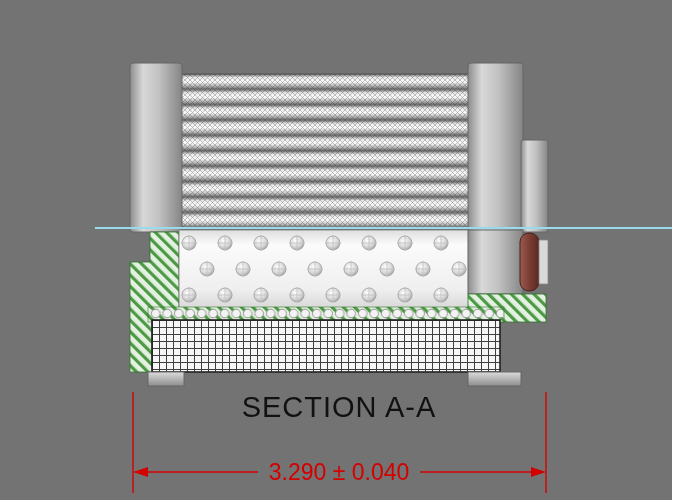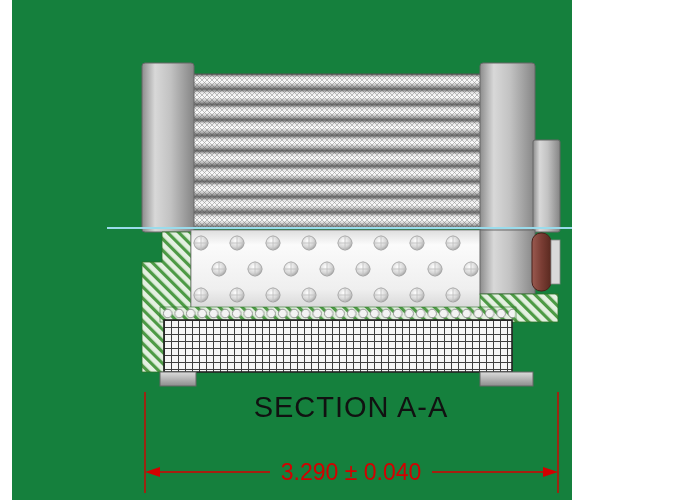--- a/index.html
+++ b/index.html
@@ -3,25 +3,24 @@
 <meta charset="utf-8">
 <style>
   html, body {
     margin: 0;
     padding: 0;
     background: #ffffff;
     font-family: "Liberation Sans", sans-serif;
   }
   .canvas {
     position: relative;
-    width: 560px;
+    width: 672px;
     height: 500px;
-    background: #15803d;
+    background: #737373;
     overflow: hidden;
-    margin-left: 12px;
   }
   svg { display: block; }
   .section-title {
     font-family: "Liberation Sans", sans-serif;
     font-size: 29px;
     font-weight: 500;
     fill: #111111;
     letter-spacing: 1px;
   }
   .dim-text {

